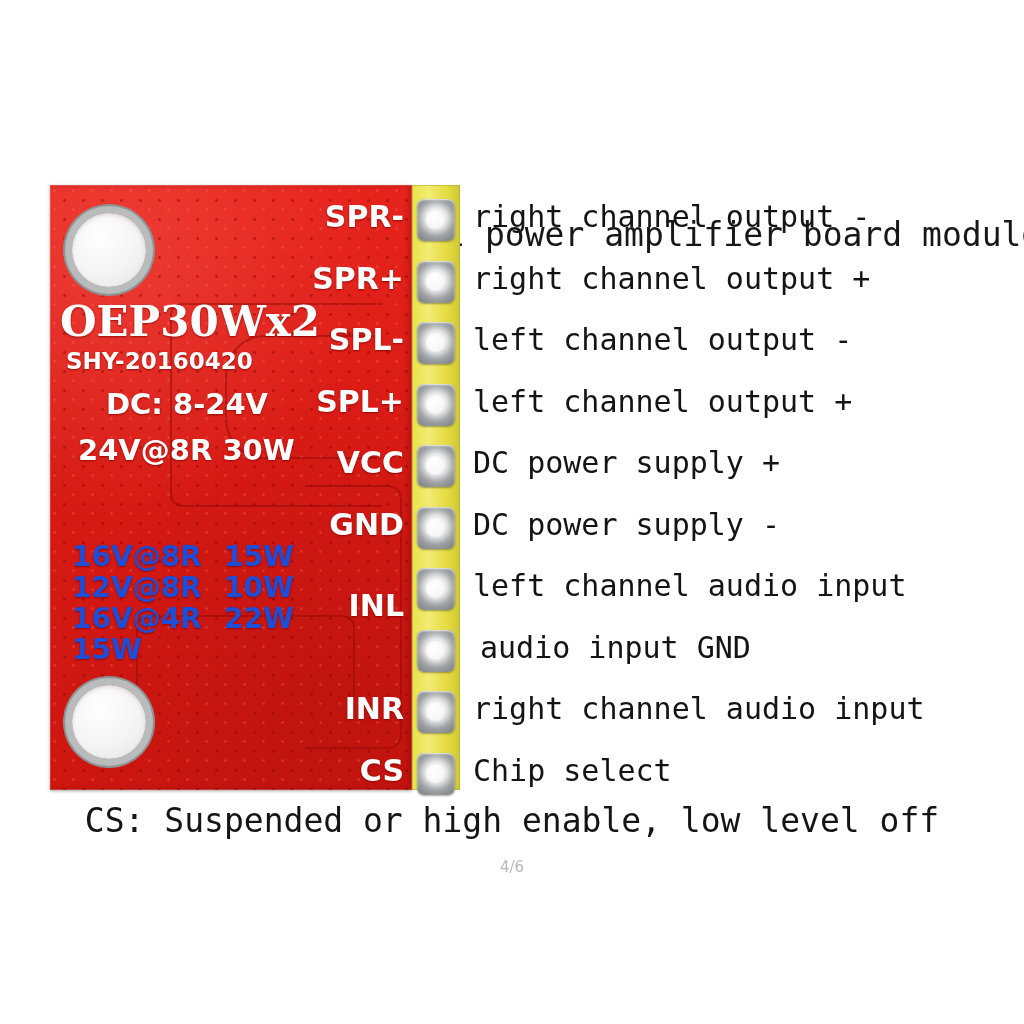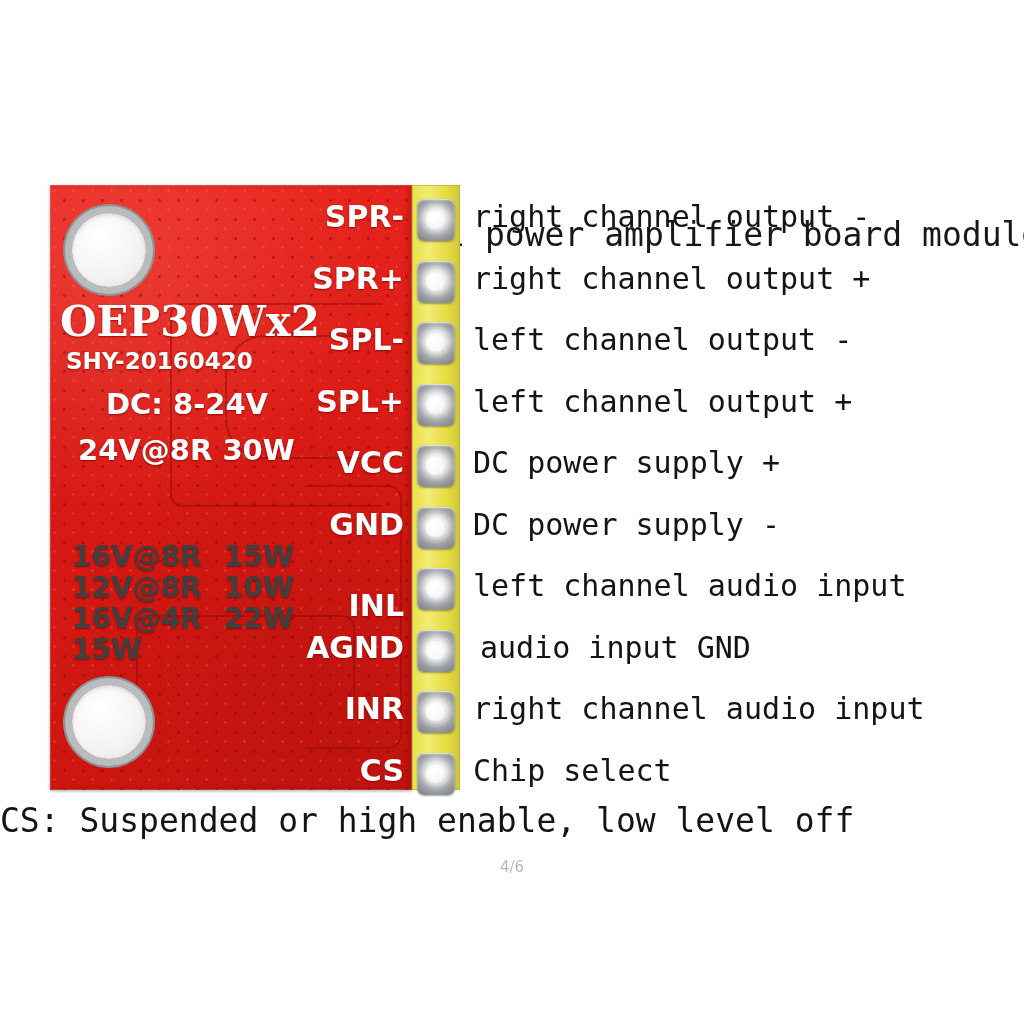--- a/index.html
+++ b/index.html
@@ -141,21 +141,21 @@
     left: 22px;
     top: 356px;
     width: 260px;
   }
   .power-row {
     display: flex;
     font-family: "DejaVu Sans", sans-serif;
     font-weight: bold;
     font-size: 28px;
     line-height: 31px;
-    color: #404040;
+    color: #1d4ed8;
     text-shadow: 0 1px 2px rgba(130,0,0,0.75);
     white-space: nowrap;
   }
   .power-cond { width: 152px; }
   .power-out  { width: 90px; }
 
   
   #pin-label-column {
     position: absolute;
     left: 190px;
@@ -227,21 +227,21 @@
     line-height: 32px;
     color: #141414;
     white-space: nowrap;
   }
 
   
   #footer-note {
     position: absolute;
     left: 0;
     top: 802px;
-    width: 844px;
+    width: 1024px;
     text-align: center;
     font-family: "DejaVu Sans Mono", monospace;
     font-size: 33px;
     line-height: 38px;
     color: #141414;
     white-space: nowrap;
   }
   #page-indicator {
     position: absolute;
     left: 0;
@@ -299,21 +299,20 @@
     </div>
 
   <div id="pin-label-column">
       <div class="pin-label" style="top: 17px;">SPR-</div>
       <div class="pin-label" style="top: 78.5px;">SPR+</div>
       <div class="pin-label" style="top: 140px;">SPL-</div>
       <div class="pin-label" style="top: 201.5px;">SPL+</div>
       <div class="pin-label" style="top: 263px;">VCC</div>
       <div class="pin-label" style="top: 324.5px;">GND</div>
       <div class="pin-label" style="top: 406px;">INL</div>
-      <div class="pin-label" style="top: 447.5px;">AGND</div>
       <div class="pin-label" style="top: 509px;">INR</div>
       <div class="pin-label" style="top: 570.5px;">CS</div>
     </div>
 
   <div id="terminal-strip">
       <div class="solder-pad" style="top: 14px;"></div>
       <div class="solder-pad" style="top: 75.5px;"></div>
       <div class="solder-pad" style="top: 137px;"></div>
       <div class="solder-pad" style="top: 198.5px;"></div>
       <div class="solder-pad" style="top: 260px;"></div>

